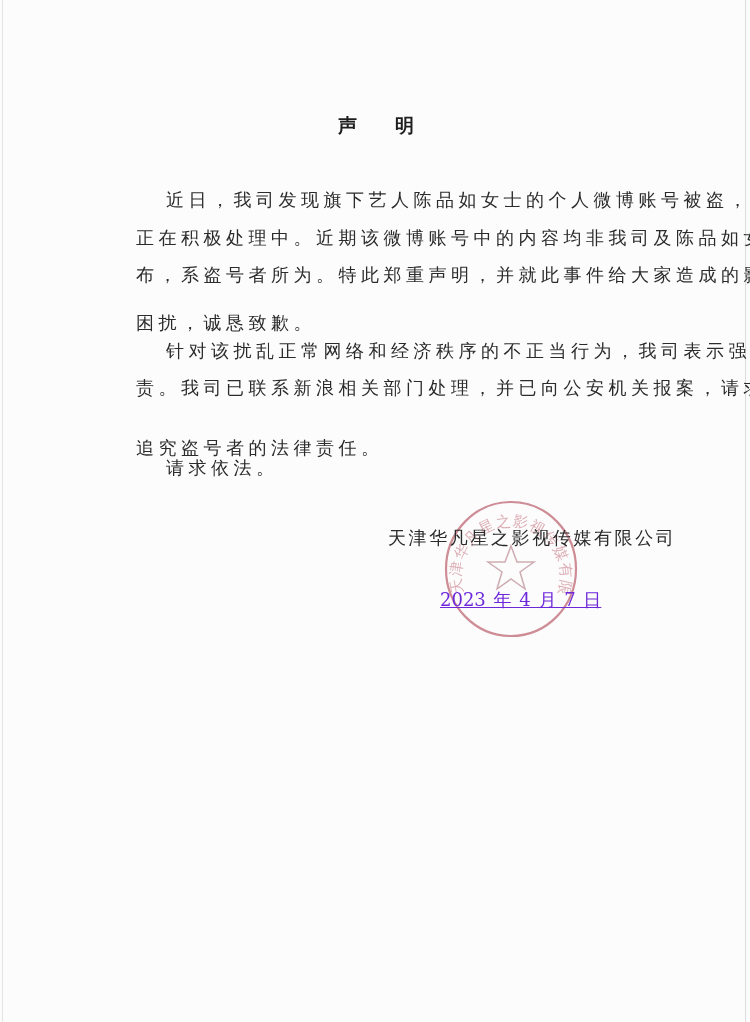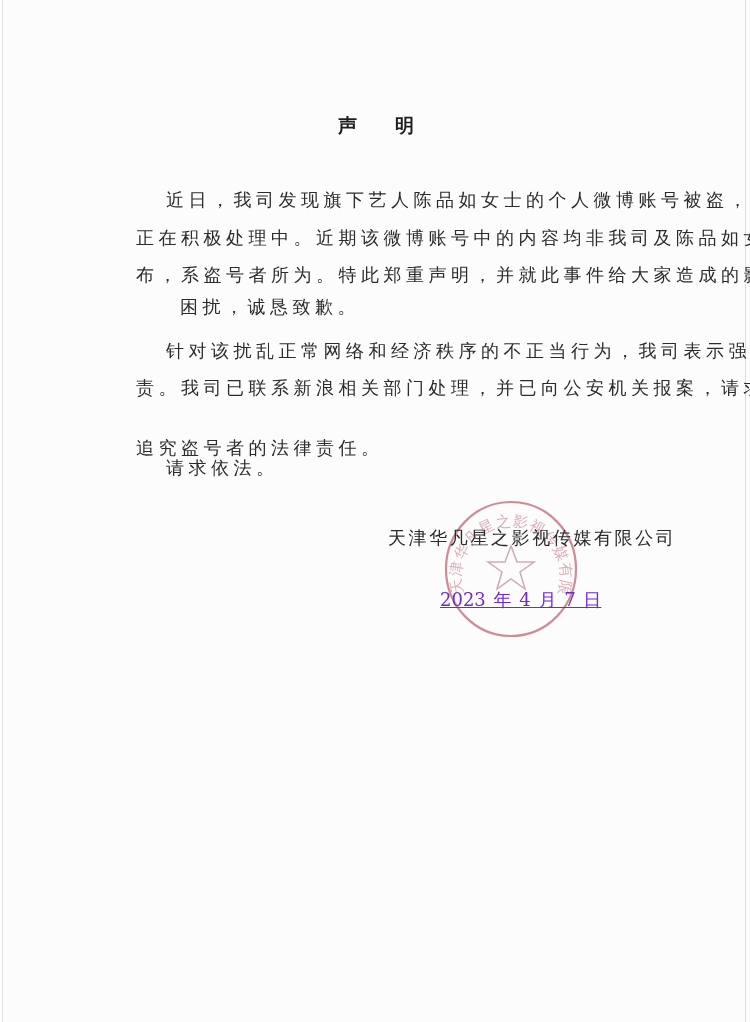--- a/index.html
+++ b/index.html
@@ -81,21 +81,21 @@
 
 <div class="page">
   <div class="edge-left"></div>
   <div class="edge-right"></div>
 
   <div class="title">声　　明</div>
 
   <div class="line indent" style="top:189px;">近日，我司发现旗下艺人陈品如女士的个人微博账号被盗，目前</div>
   <div class="line" style="top:227px;">正在积极处理中。近期该微博账号中的内容均非我司及陈品如女士发</div>
   <div class="line" style="top:264px;">布，系盗号者所为。特此郑重声明，并就此事件给大家造成的影响和</div>
-  <div class="line" style="top:296px;margin-left:44px;">困扰，诚恳致歉。</div>
+  <div class="line" style="top:312px;">困扰，诚恳致歉。</div>
 
   <div class="line indent" style="top:340px;">针对该扰乱正常网络和经济秩序的不正当行为，我司表示强烈谴</div>
   <div class="line" style="top:377px;">责。我司已联系新浪相关部门处理，并已向公安机关报案，请求依法</div>
   <div class="line" style="top:437px;">追究盗号者的法律责任。</div>
 
   <div class="line indent" style="top:457px;">请求依法。</div>
 
   <svg class="stamp" viewBox="0 0 134 138">
     <defs>
       <path id="sealArc" d="M 22 98 A 50 50 0 1 1 112 98" fill="none"></path>

